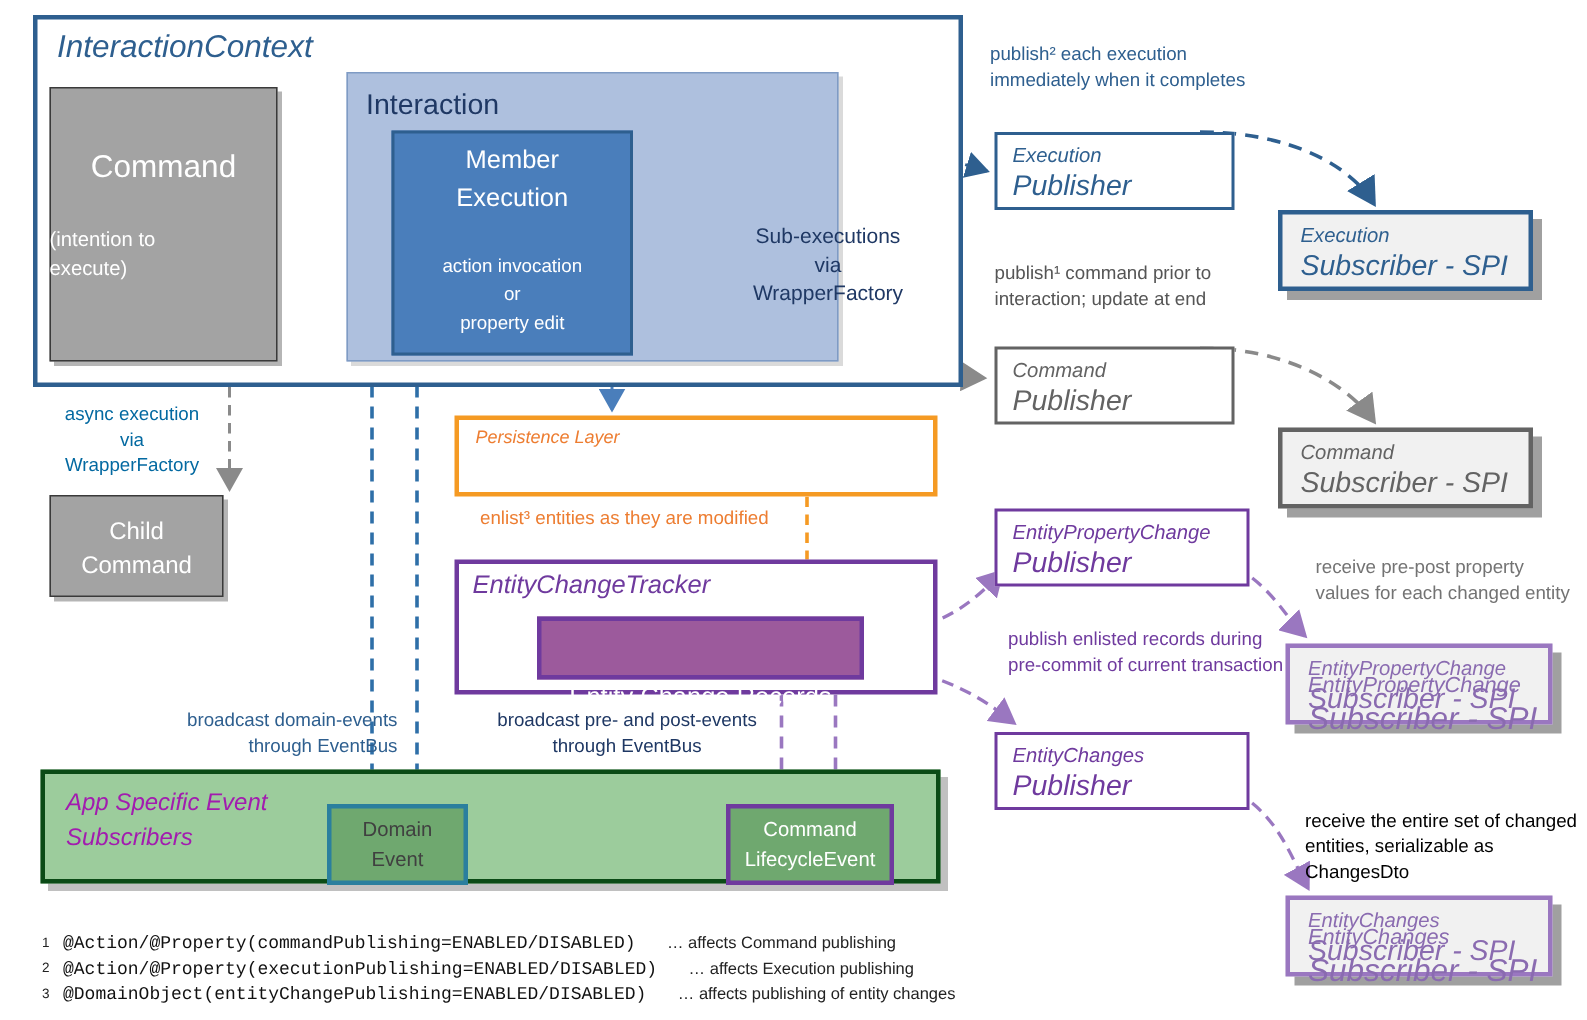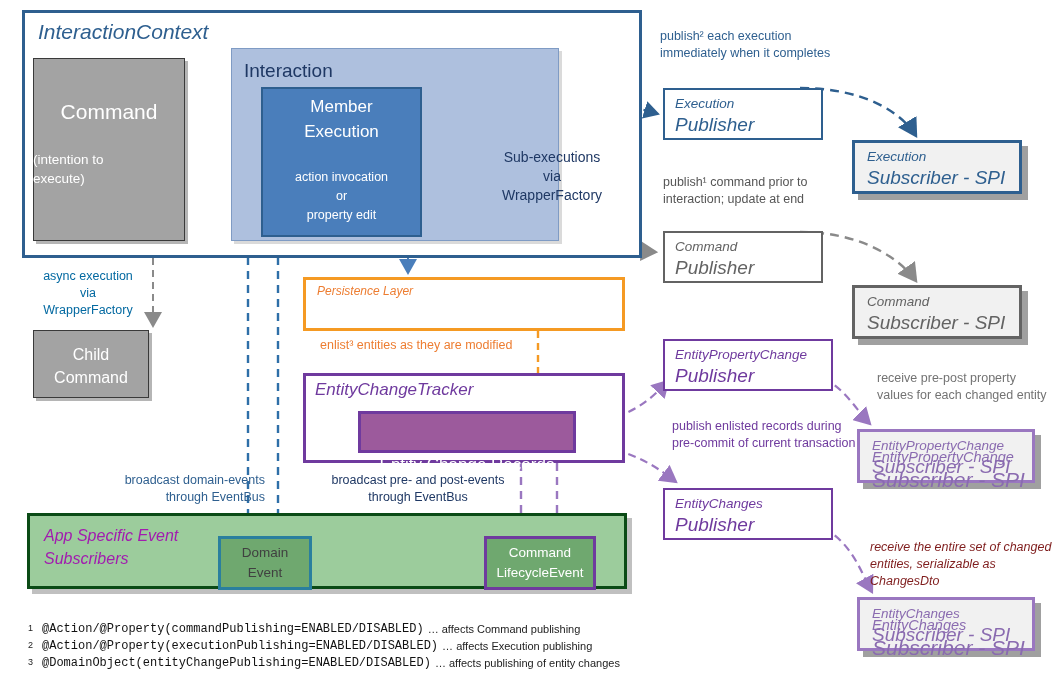--- a/index.html
+++ b/index.html
@@ -61,21 +61,21 @@
   #domain-event-title{left:218px;top:543px;width:94px;text-align:center;font-size:13.5px;color:#404040;line-height:20px;}
   #lifecycle-event-box{left:484px;top:536px;width:112px;height:54px;background:#6fa86f;border:3px solid #6f3a9e;}
   #lifecycle-event-title{left:484px;top:543px;width:112px;text-align:center;font-size:13.5px;color:#ffffff;line-height:20px;}
 
   
   .note{font-size:12.5px;line-height:17px;}
   #note-exec{left:660px;top:28px;width:180px;color:#2e5f8f;}
   #note-cmd{left:663px;top:174px;width:170px;color:#555;}
   #note-prepost{left:877px;top:370px;width:175px;color:#737373;}
   #note-enlisted{left:672px;top:418px;width:185px;color:#6f3a9e;}
-  #note-entire{left:870px;top:539px;width:185px;color:#7f1d1d;font-style:italic;}
+  #note-entire{left:870px;top:539px;width:185px;color:#000000;}
 
   
   .pub{background:#ffffff;}
   .pub .k{display:block;font-style:italic;font-size:13.5px;line-height:18px;}
   .pub .n{display:block;font-style:italic;font-size:19px;line-height:24px;}
   #exec-pub{left:663px;top:88px;width:160px;height:52px;border:2px solid #2e5f8f;padding:5px 0 0 10px;}
   #exec-pub .k,#exec-pub .n{color:#2e5f8f;}
   #cmd-pub{left:663px;top:231px;width:160px;height:52px;border:2px solid #636363;padding:5px 0 0 10px;}
   #cmd-pub .k,#cmd-pub .n{color:#636363;}
   #epc-pub{left:663px;top:339px;width:170px;height:52px;border:2px solid #6f3a9e;padding:5px 0 0 10px;}
@@ -97,21 +97,21 @@
   #epc-sub{left:857px;top:429px;width:178px;height:54px;border:3px solid #9a77c0;padding:5px 0 0 12px;}
   #epc-sub .k,#epc-sub .n{color:#8a6bb0;}
   #ec-sub{left:857px;top:597px;width:178px;height:54px;border:3px solid #9a77c0;padding:5px 0 0 12px;}
   #ec-sub .k,#ec-sub .n{color:#8a6bb0;}
 
   
   #footnotes{left:28px;top:622px;width:640px;}
   .fn{display:flex;align-items:flex-start;margin-bottom:3px;}
   .fn-sup{width:14px;font-size:9px;color:#222;padding-top:1px;}
   .fn-code{font-family:"Liberation Mono", monospace;font-size:12px;color:#111;white-space:pre;}
-  .fn-desc{font-size:11px;color:#222;margin-left:4px;padding-top:1px;}
+  .fn-desc{font-size:11px;color:#222;margin-left:21px;padding-top:1px;}
 </style>
 </head>
 <body>
 
 <svg class="layer">
   <defs>
     <marker id="ah-blue" markerWidth="9" markerHeight="9" refX="7" refY="4.5" orient="auto">
       <path d="M0,0 L8,4.5 L0,9 z" fill="#4a7ebb"></path>
       </marker>
     <marker id="ah-blue-d" markerWidth="9" markerHeight="9" refX="7" refY="4.5" orient="auto">

